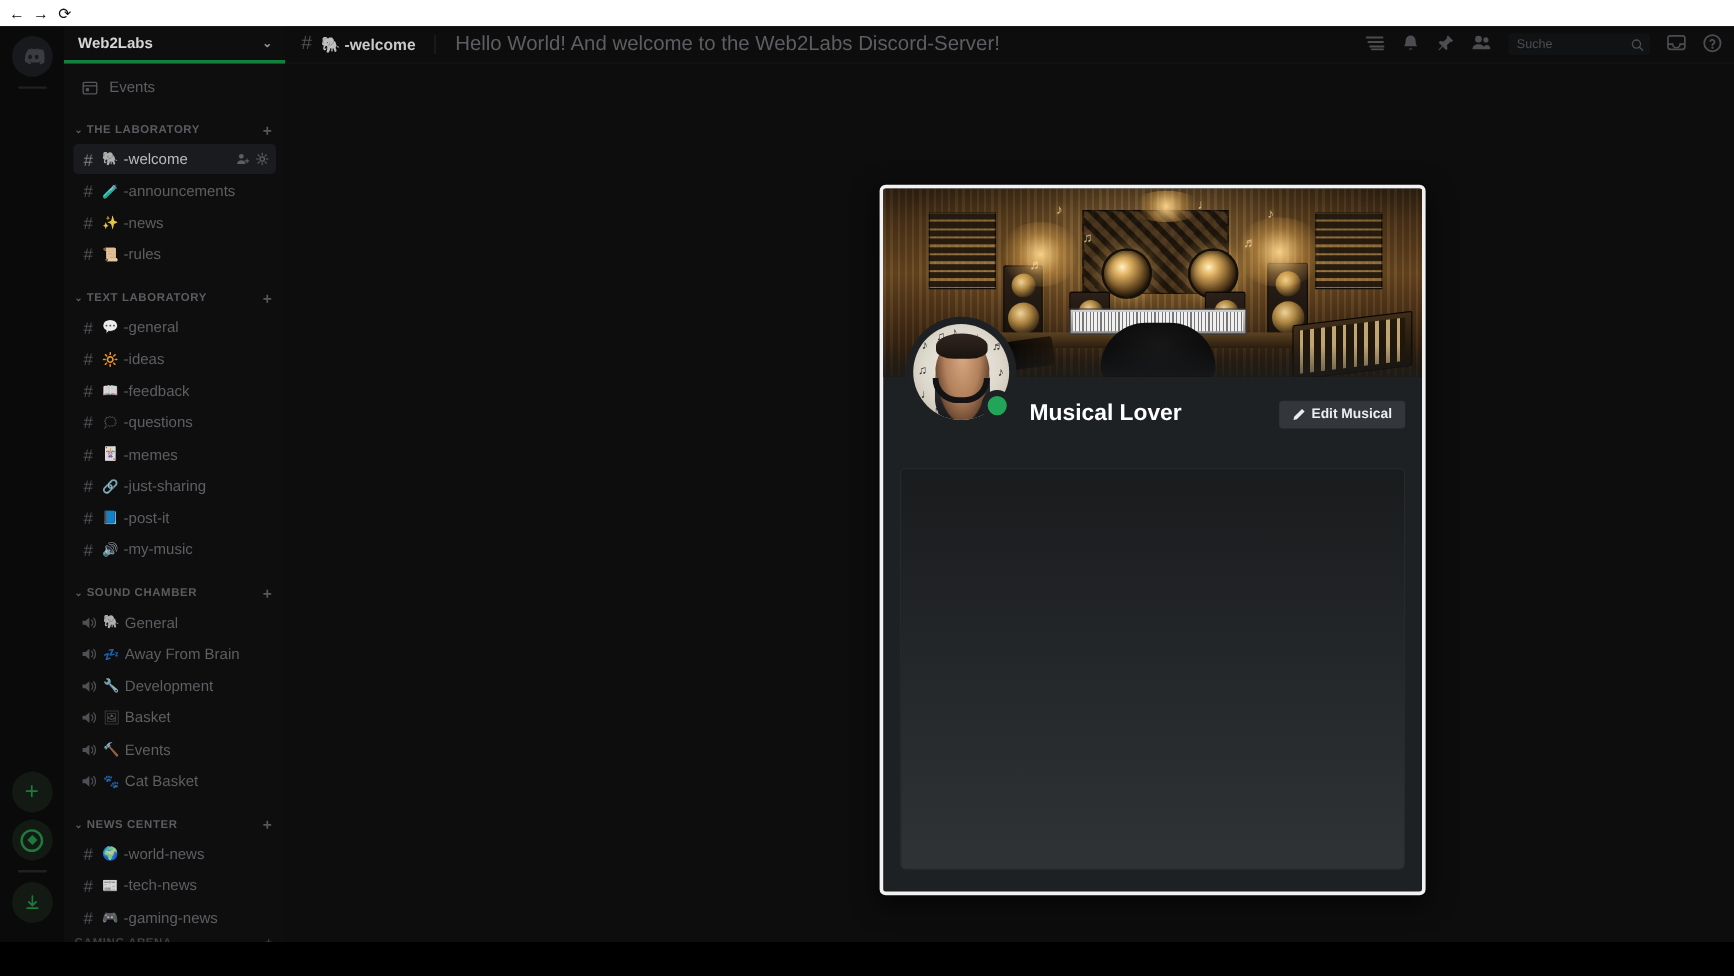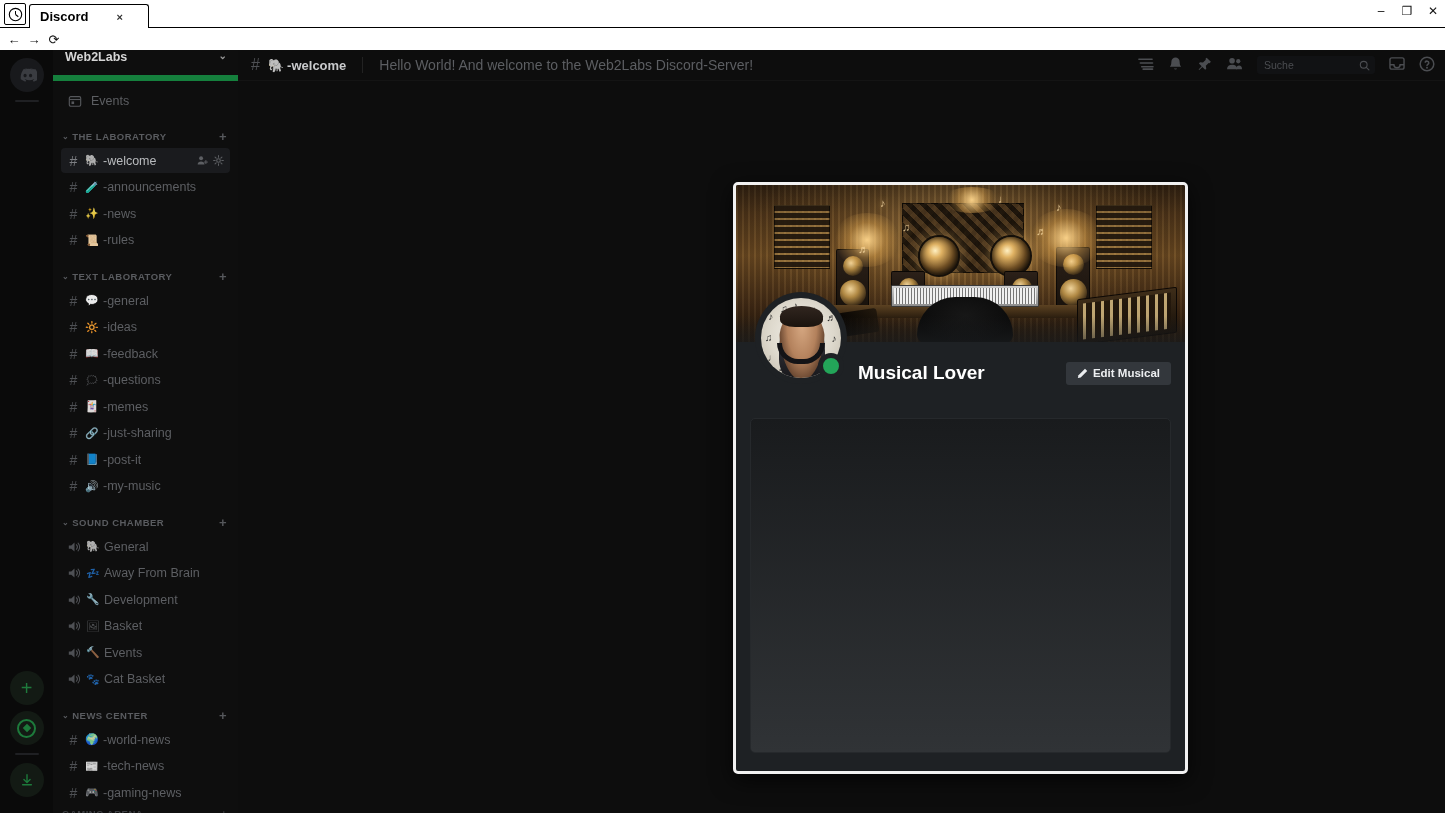--- a/index.html
+++ b/index.html
@@ -96,22 +96,22 @@
     transform: rotate(45deg); display: block;
   }
   .rail-bottom-pad { height: 10px; }
 
   
   .sidebar {
     width: 185px; background: #0e0e0e;
     display: flex; flex-direction: column; flex: 0 0 auto; overflow: hidden;
   }
   .server-header {
-    height: 31px; display: flex; justify-content: space-between;
-    padding: 0 11px 0 12px; border-bottom: 6px solid #15803d;
+    height: 31px; display: flex; align-items: center; justify-content: space-between;
+    padding: 0 11px 0 12px; border-bottom: 3px solid #15803d;
     color: #d6d6d6; font-size: 12.5px; font-weight: bold;
   }
   .chev { font-size: 10px; color: #9a9a9a; }
 
   .chan-scroll { flex: 1 1 auto; overflow: hidden; padding-top: 7px; }
 
   .events-row {
     display: flex; align-items: center; gap: 9px;
     height: 26px; margin: 0 8px; padding: 0 7px; border-radius: 4px;
     color: #5d5f63; font-size: 12.5px;
@@ -144,21 +144,21 @@
 
   
   .main { flex: 1 1 auto; display: flex; flex-direction: column; background: #0d0d0d; min-width: 0; }
   .topbar {
     height: 31px; display: flex; align-items: center;
     padding: 0 10px 0 13px; border-bottom: 1px solid #141414; gap: 8px;
   }
   .topbar .hash-big { color: #4e5054; font-size: 16px; font-weight: 500; }
   .ch-title { color: #c9cacc; font-size: 13px; font-weight: bold; display: flex; align-items: center; gap: 3px; }
   .vdiv { width: 1px; height: 16px; background: #222; margin: 0 8px; }
-  .ch-topic { color: #5c5e62; font-size: 14px; }
+  .ch-topic { color: #5c5e62; font-size: 17px; }
   .topbar-right { margin-left: auto; display: flex; align-items: flex-start; gap: 14px; }
   .search-box {
     width: 118px; height: 18px; background: #111214; border-radius: 3px;
     display: flex; align-items: center; justify-content: space-between;
     padding: 0 5px 0 7px; color: #4b4d51; font-size: 10.5px;
   }
 
   .content { flex: 1 1 auto; position: relative; overflow: hidden; }
 
   
@@ -322,38 +322,20 @@
   .cutoff-cat {
     padding: 2px 11px 0 9px; color: #3e4044;
     font-size: 9.5px; font-weight: bold; letter-spacing: .5px;
     display: flex; align-items: center; justify-content: space-between;
   }
 </style>
 </head>
 <body>
 
 <div class="browser-chrome">
-  <div class="titlebar">
-    <div class="app-icon">
-      <svg width="15" height="15" viewBox="0 0 16 16">
-        <circle cx="8" cy="8" r="6.6" fill="none" stroke="#000" stroke-width="1.2"></circle>
-        <line x1="8" y1="8" x2="8" y2="4.3" stroke="#000" stroke-width="1.1"></line>
-        <line x1="8" y1="8" x2="11" y2="10.4" stroke="#000" stroke-width="1.1"></line>
-      </svg>
-    </div>
-    <div class="tab">
-      <span class="tab-title">Discord</span>
-      <span class="tab-close">×</span>
-    </div>
-    <div class="winctrls">
-      <span>–</span>
-      <span>❐</span>
-      <span>✕</span>
-    </div>
-  </div>
   <div class="navbar">
     <div class="navbtn">←</div>
     <div class="navbtn">→</div>
     <div class="navbtn">⟳</div>
   </div>
 </div>
 
 <div class="app">
 
   <div class="rail">

